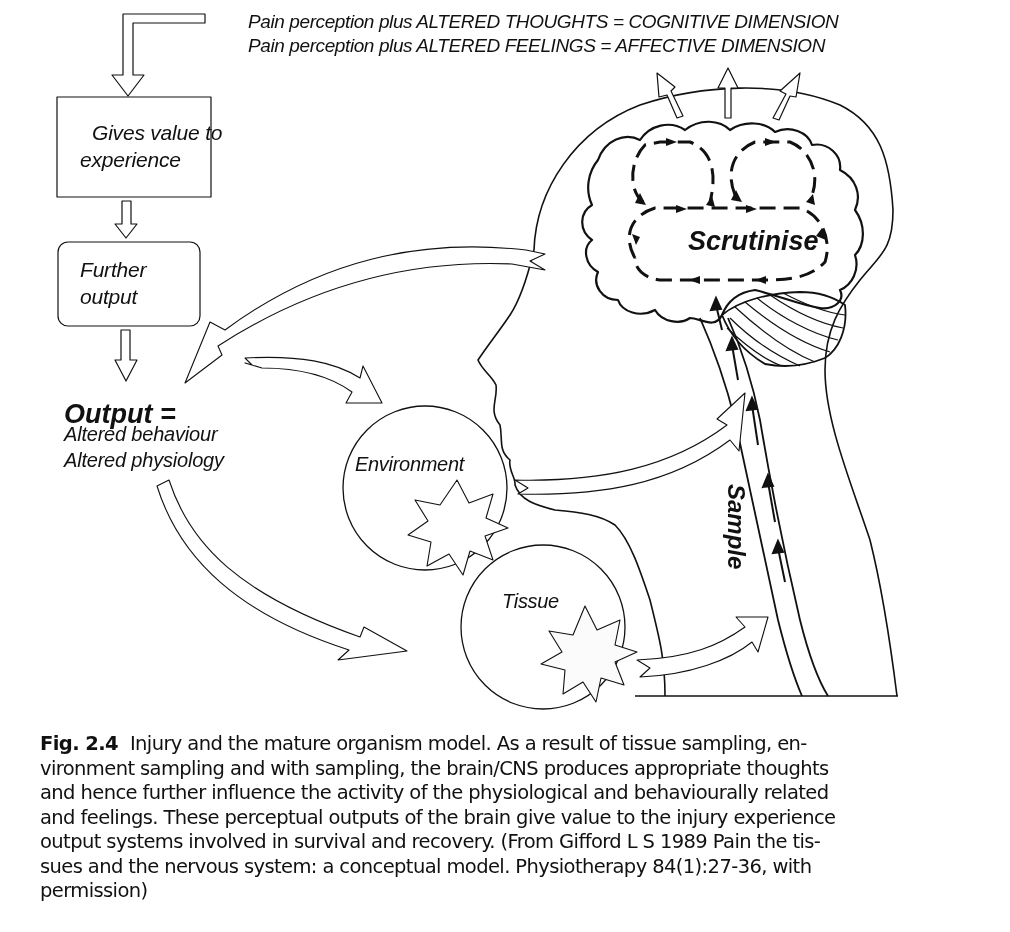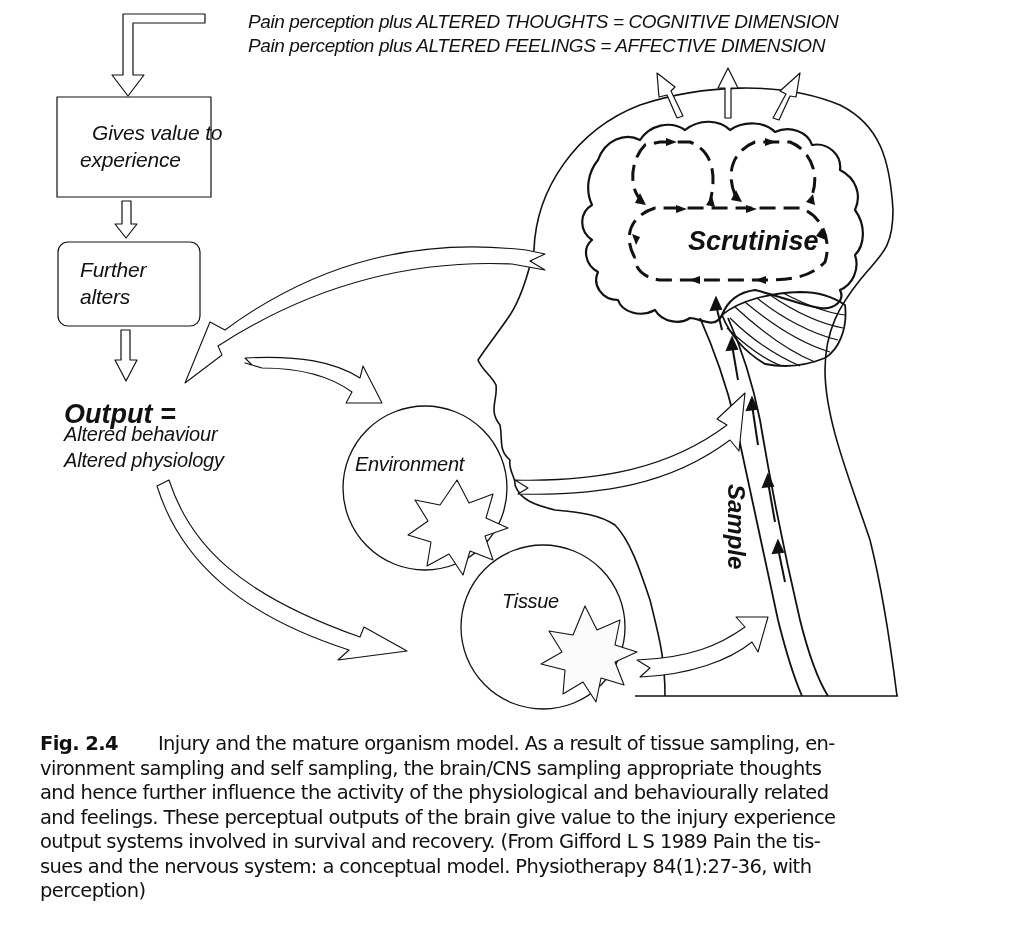--- a/index.html
+++ b/index.html
@@ -8,21 +8,21 @@
   .lbl { position: absolute; font-family: "Liberation Sans", sans-serif; color: #111; white-space: nowrap; }
   .hdr { font-size: 19px; letter-spacing: -0.4px; line-height: 22px; }
   .box-text { font-size: 21px; line-height: 27px; letter-spacing: -0.2px; }
   .out-title { font-size: 27px; font-weight: bold; }
   .out-line { font-size: 20px; line-height: 24px; letter-spacing: -0.2px; }
   .circ-lbl { font-size: 20px; letter-spacing: -0.3px; }
   .scrut { font-size: 27px; font-weight: bold; }
   .sample { font-size: 24px; font-weight: bold; transform-origin: left top; transform: rotate(90deg); }
   #caption { position: absolute; left: 40px; top: 732px; width: 700px; font-family: "DejaVu Sans", sans-serif; font-size: 19.5px; line-height: 24.5px; color: #111; letter-spacing: -0.6px; }
   #caption .cap-line { display: block; white-space: nowrap; }
-  #caption .figno { font-weight: bold; margin-right: 40px; }
+  #caption .figno { font-weight: bold; margin-right: 12px; }
 </style>
 </head>
 <body>
 
 <div id="figure">
 <svg width="1010" height="720" viewBox="0 0 1010 720" xmlns="http://www.w3.org/2000/svg">
   <g fill="none" stroke="#111" stroke-width="1.6" stroke-linejoin="round">
 
     <path d="M534,250 C536,190 575,130 640,105 C700,85 780,80 840,105 C880,125 890,160 893,210 C893,250 880,255 860,280 C840,305 825,330 825,370 C825,420 850,480 870,540 C880,580 890,640 897,696"></path>
 
@@ -117,39 +117,39 @@
   
   <div class="lbl hdr" style="left:248px; top:11px;">Pain perception plus ALTERED THOUGHTS = COGNITIVE DIMENSION</div>
   <div class="lbl hdr" style="left:248px; top:35px;">Pain perception plus ALTERED FEELINGS   = AFFECTIVE DIMENSION</div>
 
   
   <div class="lbl box-text" style="left:92px; top:119px;">Gives value to</div>
   <div class="lbl box-text" style="left:80px; top:146px;">experience</div>
 
   
   <div class="lbl box-text" style="left:80px; top:256px;">Further</div>
-  <div class="lbl box-text" style="left:80px; top:283px;">alters</div>
+  <div class="lbl box-text" style="left:80px; top:283px;">output</div>
 
   
   <div class="lbl out-title" style="left:64px; top:387px;margin-top:12px;">Output =</div>
   <div class="lbl out-line" style="left:64px; top:422px;">Altered behaviour</div>
   <div class="lbl out-line" style="left:64px; top:448px;">Altered physiology</div>
 
   
   <div class="lbl circ-lbl" style="left:355px; top:453px;">Environment</div>
   <div class="lbl circ-lbl" style="left:502px; top:590px;">Tissue</div>
 
   
   <div class="lbl scrut" style="left:680px; top:226px;margin-left:8px;">Scrutinise</div>
 
   
   <div class="lbl sample" style="left:750px; top:484px;">Sample</div>
 </div>
 
 <div id="caption">
   <span class="cap-line"><span class="figno">Fig. 2.4</span><span>Injury and the mature organism model. As a result of tissue sampling, en-</span></span>
-  <span class="cap-line">vironment sampling and self sampling, the brain/CNS sampling appropriate thoughts</span>
+  <span class="cap-line">vironment sampling and with sampling, the brain/CNS produces appropriate thoughts</span>
   <span class="cap-line">and hence further influence the activity of the physiological and behaviourally related</span>
   <span class="cap-line">and feelings. These perceptual outputs of the brain give value to the injury experience</span>
   <span class="cap-line">output systems involved in survival and recovery. (From Gifford L S 1989 Pain the tis-</span>
   <span class="cap-line">sues and the nervous system: a conceptual model. Physiotherapy 84(1):27-36, with</span>
-  <span class="cap-line">perception)</span>
+  <span class="cap-line">permission)</span>
 </div>
 
 </body></html>

